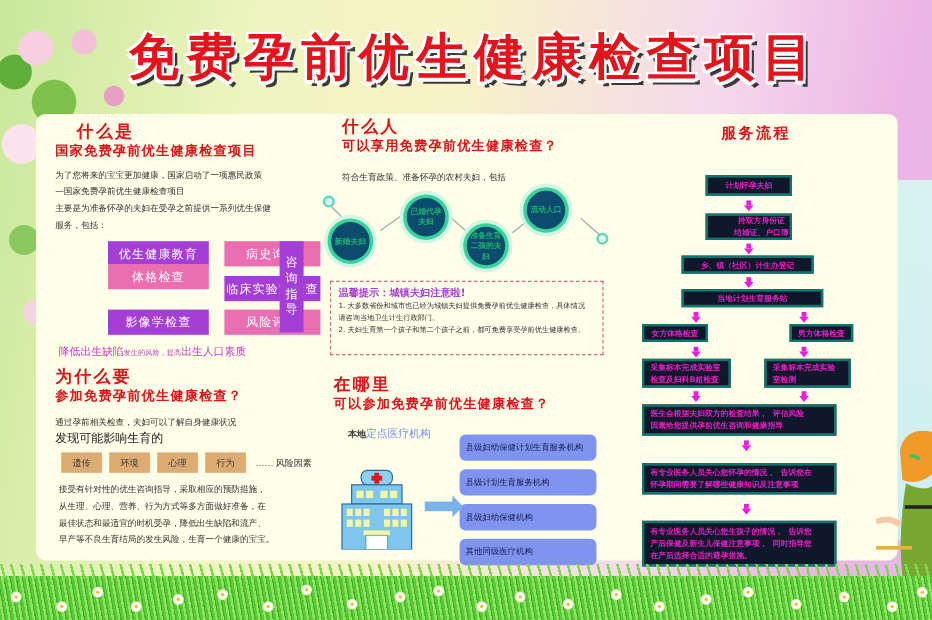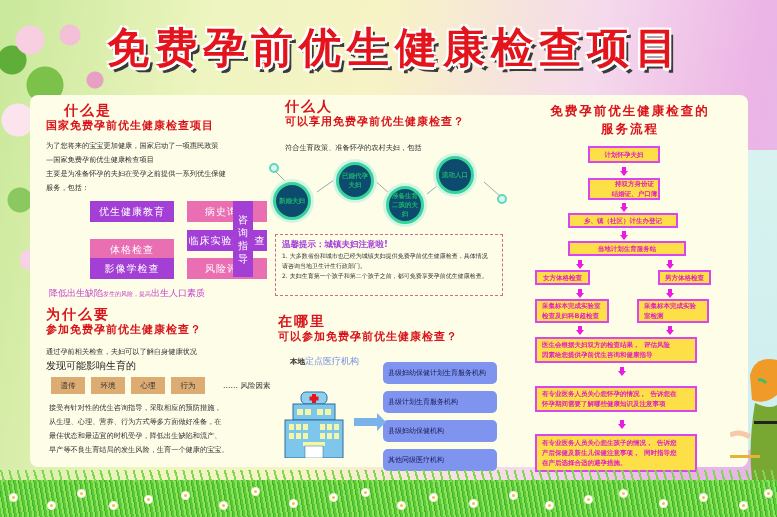--- a/index.html
+++ b/index.html
@@ -31,41 +31,41 @@
 .svc.p{background:#a43fd6;}
 .svc.k{background:#ea6fb2;}
 .consult{position:absolute;left:233px;top:201px;width:20px;height:76px;background:#a43fd6;color:#fff;font-size:10px;line-height:13px;display:flex;align-items:center;justify-content:center;text-align:center;padding:0 4px;}
 .reduce{position:absolute;left:49px;top:287px;font-size:9px;color:#c23cc9;white-space:nowrap;}
 .reduce small{font-size:6px;}
 .c1b{left:46px;top:306px;width:222px;}
 .c1b h2{font-size:14px;line-height:17px;letter-spacing:2px;}
 .c1b h3{font-size:11px;line-height:14px;letter-spacing:1px;}
 .factor-row{position:absolute;left:51px;top:377px;display:flex;gap:6px;align-items:center;}
 .factor{width:34px;height:17px;background:#ddac73;font-size:7.5px;display:flex;align-items:center;justify-content:center;color:#333;}
-.factor-tail{font-size:7.5px;color:#333;margin-left:12px;}
+.factor-tail{font-size:7.5px;color:#333;margin-left:2px;font-family:Liberation Serif, serif;}
 .c2{left:285px;top:98px;width:220px;}
 .c2 h2{font-size:14px;line-height:17px;letter-spacing:2px;}
 .c2 h3{font-size:11px;line-height:14px;letter-spacing:1px;}
 .circles{position:absolute;left:262px;top:160px;width:250px;height:70px;}
 .circle{position:absolute;width:38px;height:38px;border-radius:50%;border:3px solid #37d39a;background:#0c4a6e;box-shadow:0 0 0 3px #d3f5e6;display:flex;align-items:center;justify-content:center;text-align:center;font-size:6.5px;color:#1fb06e;font-weight:bold;line-height:9px;}
 .dot{position:absolute;width:10px;height:10px;border-radius:50%;border:2px solid #63d6bd;background:#d6f6ee;}
 .tip{position:absolute;left:275px;top:234px;width:228px;height:62px;border:1px dashed #d46a8a;padding:4px 6px;}
 .tip .tt{font-size:8.5px;color:#a43fd6;font-weight:bold;}
 .tip p{font-size:6px;line-height:10px;color:#333;}
 .c2b{left:278px;top:313px;width:230px;}
 .c2b h2{font-size:14px;line-height:17px;letter-spacing:2px;}
 .c2b h3{font-size:11px;line-height:14px;letter-spacing:1px;}
 .local{position:absolute;left:290px;top:355px;font-size:7.5px;color:#333;}
 .local span{color:#7a8fe0;font-size:9px;}
 .inst{position:absolute;left:383px;width:114px;height:22px;background:#7f94ee;border-radius:5px;font-size:7px;color:#1a1a55;display:flex;align-items:center;padding-left:5px;}
 .hospital{position:absolute;left:283px;top:390px;width:62px;height:68px;}
 .arrow-b{position:absolute;left:354px;top:418px;width:24px;height:8px;background:#7ab3ea;}
 .arrow-b:after{content:"";position:absolute;right:-8px;top:-5px;border-left:9px solid #7ab3ea;border-top:9px solid transparent;border-bottom:9px solid transparent;}
 .c3title{position:absolute;left:525px;top:102px;width:210px;text-align:center;font-size:12.5px;line-height:18px;letter-spacing:2px;}
-.fb{position:absolute;background:#fde047;border:2px solid #d946ef;color:#e021c3;font-size:6.5px;line-height:10px;display:flex;align-items:center;justify-content:center;text-align:center;font-weight:bold;}
+.fb{position:absolute;background:#0f172a;border:2px solid #0f766e;color:#e021c3;font-size:6.5px;line-height:10px;display:flex;align-items:center;justify-content:center;text-align:center;font-weight:bold;}
 .fb.l{justify-content:flex-start;text-align:left;padding-left:5px;}
 .ar{position:absolute;width:8px;height:9px;}
 .ar:before{content:"";position:absolute;left:2px;top:0;width:4px;height:4px;background:#ea1be3;}
 .ar:after{content:"";position:absolute;left:0;top:4px;border-top:5px solid #ea1be3;border-left:4px solid transparent;border-right:4px solid transparent;}
 .grass{position:absolute;left:0;top:480px;width:777px;height:37px;
  background:repeating-linear-gradient(80deg,#5cc93a 0 2px,#8fe35a 2px 4px,#3fb52a 4px 5px),#6fd444;}
 .grass:before{content:"";position:absolute;left:0;top:-10px;width:777px;height:12px;
  background:repeating-linear-gradient(75deg,transparent 0 3px,#7dd850 3px 5px,transparent 5px 8px);}
 .daisy{position:absolute;width:7px;height:7px;border-radius:50%;background:#fff;box-shadow:0 0 0 1px #f2f2d0;}
 .daisy:after{content:"";position:absolute;left:2px;top:2px;width:3px;height:3px;border-radius:50%;background:#f0c23a;}
@@ -87,21 +87,21 @@
   <div style="height:6px"></div>
   <div class="body-text">为了您将来的宝宝更加健康，国家启动了一项惠民政策</div>
   <div class="body-text">—国家免费孕前优生健康检查项目</div>
   <div class="body-text">主要是为准备怀孕的夫妇在受孕之前提供一系列优生保健</div>
   <div class="body-text">服务，包括：</div>
 </div>
 
 <div class="grid-svc">
   <div class="svc p" style="left:0;top:0;width:84px;">优生健康教育</div>
   <div class="svc k" style="left:97px;top:0;width:80px;">病史询问</div>
-  <div class="svc k" style="left:0;top:38px;width:84px;">体格检查</div>
+  <div class="svc k" style="left:0;top:19px;width:84px;">体格检查</div>
   <div class="svc p" style="left:97px;top:29px;width:80px;">临床实验室检查</div>
   <div class="svc p" style="left:0;top:57px;width:84px;">影像学检查</div>
   <div class="svc k" style="left:97px;top:57px;width:80px;">风险评估</div>
 </div>
 <div class="consult">咨询指导</div>
 <div class="reduce">
   <span>降低出生缺陷</span><small>发生的风险，提高</small><span>出生人口素质</span>
 </div>
 
 <div class="col c1b">
@@ -187,21 +187,20 @@
       <rect x="37" y="43" width="5" height="6"></rect>
       <rect x="44" y="43" width="5" height="6"></rect>
       <rect x="51" y="43" width="5" height="6"></rect>
   </g>
   <rect x="20" y="52" width="22" height="4" fill="#f2f7a8"></rect>
   <rect x="22" y="56" width="18" height="12" fill="#fff" stroke="#2c6f9e" stroke-width="0.5"></rect>
 </svg>
 <div class="arrow-b"></div>
 
 <div class="c3title h-red">
-  <div>免费孕前优生健康检查的</div>
   <div>服务流程</div>
 </div>
 
 <div class="fb" style="left:588px;top:146px;width:72px;height:17px;">计划怀孕夫妇</div>
 <div class="ar" style="left:620px;top:167px;"></div>
 <div class="fb" style="left:588px;top:178px;width:72px;height:22px;white-space:pre;padding-left:21px;">持双方身份证
 结婚证、户口簿</div>
 <div class="ar" style="left:620px;top:203px;"></div>
 <div class="fb" style="left:568px;top:213px;width:110px;height:15px;">乡、镇（社区）计生办登记</div>
 <div class="ar" style="left:620px;top:231px;"></div>

